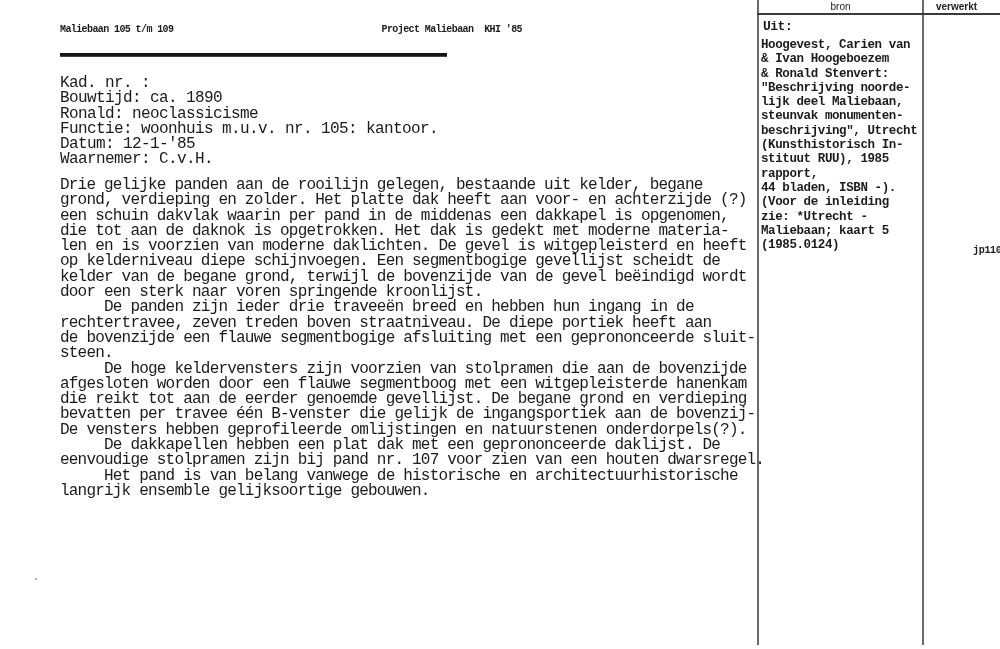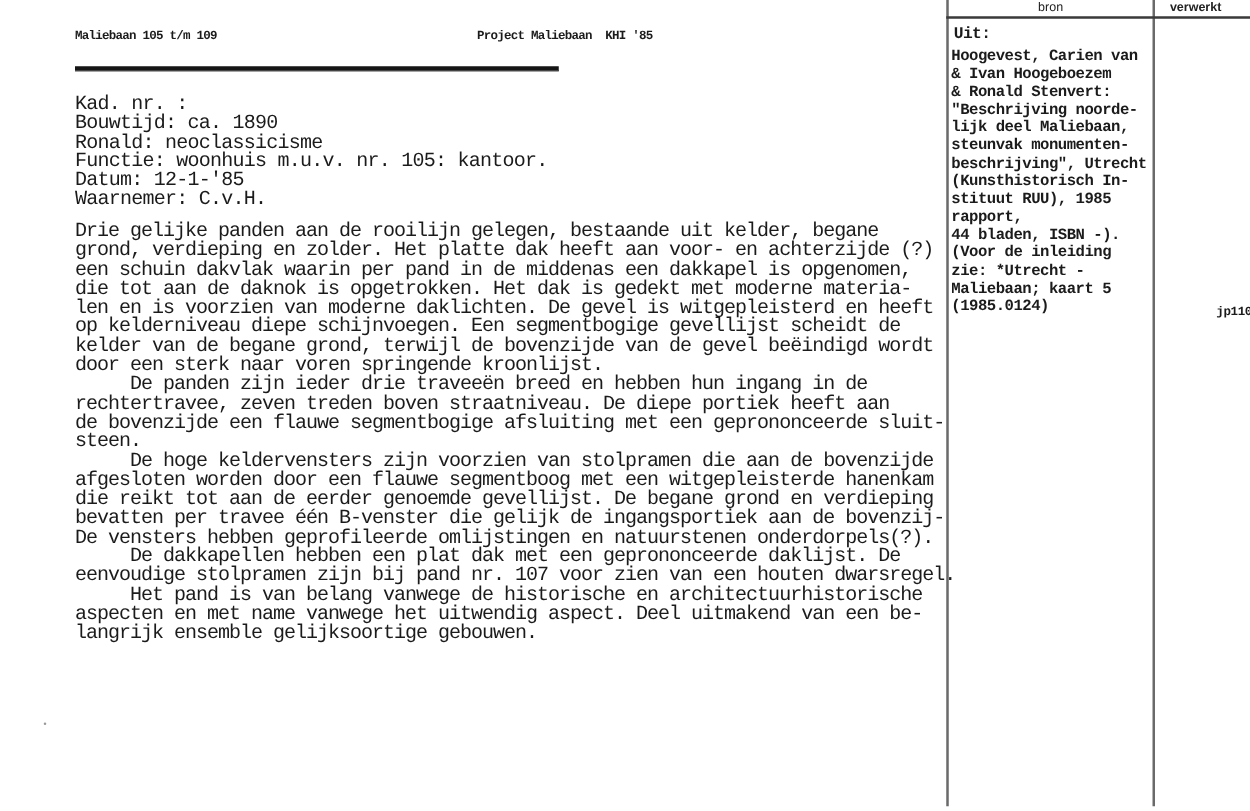--- a/index.html
+++ b/index.html
@@ -90,21 +90,20 @@
         <div class="tline">de bovenzijde een flauwe segmentbogige afsluiting met een geprononceerde sluit-</div>
         <div class="tline">steen.</div>
         <div class="tline">     De hoge keldervensters zijn voorzien van stolpramen die aan de bovenzijde</div>
         <div class="tline">afgesloten worden door een flauwe segmentboog met een witgepleisterde hanenkam</div>
         <div class="tline">die reikt tot aan de eerder genoemde gevellijst. De begane grond en verdieping</div>
         <div class="tline">bevatten per travee één B-venster die gelijk de ingangsportiek aan de bovenzij-</div>
         <div class="tline">De vensters hebben geprofileerde omlijstingen en natuurstenen onderdorpels(?).</div>
         <div class="tline">     De dakkapellen hebben een plat dak met een geprononceerde daklijst. De</div>
         <div class="tline">eenvoudige stolpramen zijn bij pand nr. 107 voor zien van een houten dwarsregel.</div>
         <div class="tline">     Het pand is van belang vanwege de historische en architectuurhistorische</div>
-        <div class="tline">aspecten en met name vanwege het uitwendig aspect. Deel uitmakend van een be-</div>
         <div class="tline">langrijk ensemble gelijksoortige gebouwen.</div>
       </div>
   </div>
 
   <div class="vline v1"></div>
   <div class="vline v2"></div>
   <div class="hline-header"></div>
 
   <div class="col-label bron">bron</div>
   <div class="col-label verwerkt">verwerkt</div>

